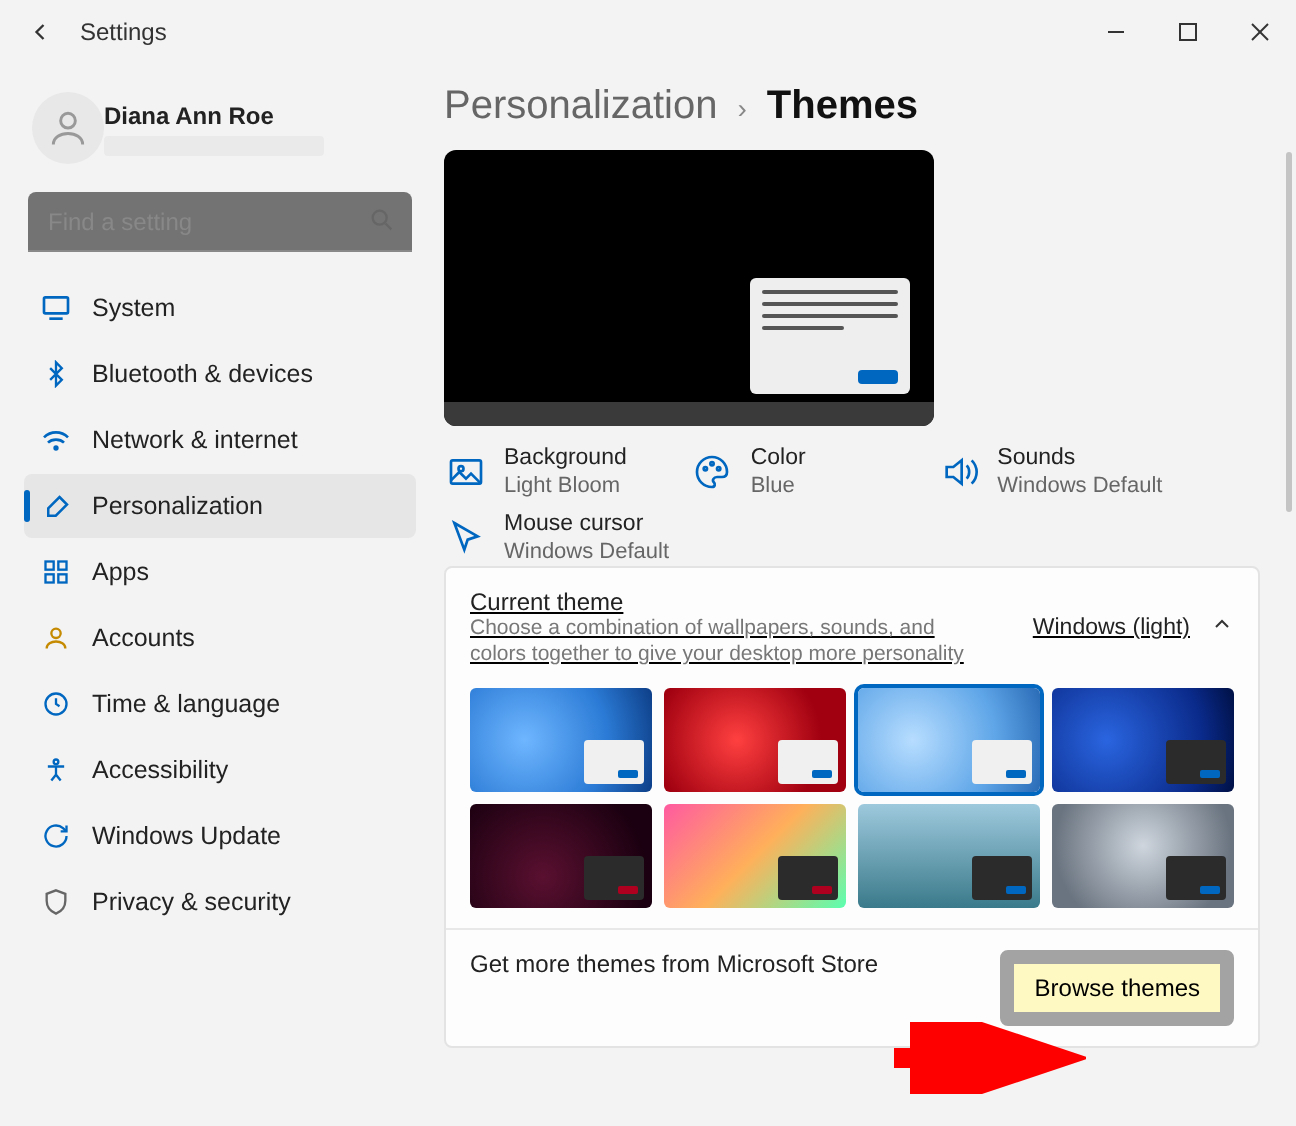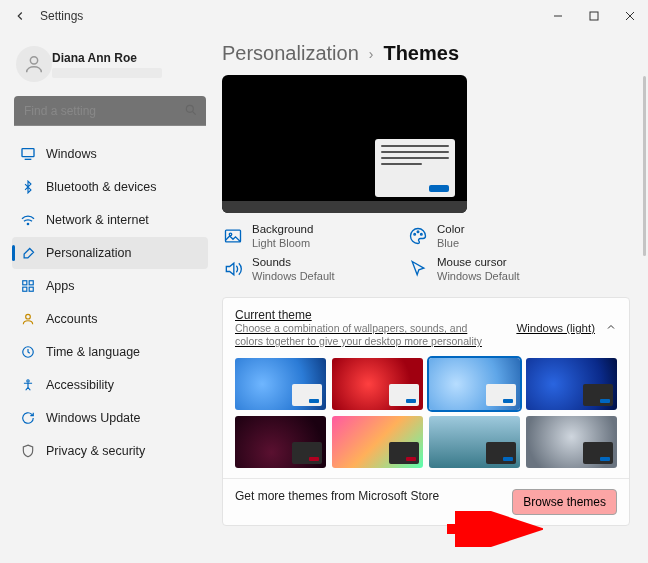--- a/index.html
+++ b/index.html
@@ -29,21 +29,21 @@
   .breadcrumb { display: flex; align-items: center; gap: 10px; font-size: 20px; color: #555; margin-bottom: 10px; }
   .bc-parent { color: #666; }
   .bc-sep { color: #888; font-size: 14px;}
   .bc-current { color: #111; font-weight: 600; }
   .preview-card { width: 245px; height: 138px; background: #000; border-radius: 6px; position: relative; margin-bottom: 10px; overflow: hidden; }
   .preview-taskbar { position: absolute; bottom: 0; left: 0; right: 0; height: 12px; background: #3a3a3a; }
   .preview-win { position: absolute; right: 12px; bottom: 16px; width: 80px; height: 58px; background: #eee; border-radius: 3px; padding: 6px; }
   .preview-win .line { height: 2px; background: #555; margin-bottom: 4px; border-radius: 1px; }
   .preview-win .line.short { width: 60%; }
   .preview-win .btn { position: absolute; right: 6px; bottom: 5px; width: 20px; height: 7px; background: #0067c0; border-radius: 2px; }
-  .theme-opts { display: grid; grid-template-columns: 1fr 1fr; gap: 6px 10px; margin-bottom: 14px; width: 360px;}
+  .theme-opts { display: grid; grid-template-columns: 1fr 1fr 1fr; gap: 6px 10px; margin-bottom: 0; width: 360px;}
   .opt { display: flex; align-items: center; gap: 8px; }
   .opt-icon { width: 22px; height: 22px; color: #0067c0; display: flex; align-items: center; justify-content: center; }
   .opt-texts { display: flex; flex-direction: column; }
   .opt-label { font-size: 11.5px; color: #222; line-height: 1.2; }
   .opt-value { font-size: 11px; color: #666; line-height: 1.2; }
   .card { border: 1px solid #e3e3e3; border-radius: 4px; background: #fdfdfd; }
   .card-header { display: flex; padding: 10px 12px; align-items: center; cursor: pointer; text-decoration: underline; }
   .card-header-texts { flex: 1; }
   .card-title { font-size: 12px; color: #222; }
   .card-sub { font-size: 10.5px; color: #777; max-width: 260px; line-height: 1.25; }
@@ -51,21 +51,21 @@
   .chevron { color: #555; }
   .theme-grid { display: grid; grid-template-columns: repeat(4, 1fr); gap: 6px; padding: 0 12px 10px 12px; }
   .thumb { height: 52px; border-radius: 3px; position: relative; cursor: pointer; background: #333; overflow: hidden; }
   .thumb.selected { box-shadow: 0 0 0 2px #0067c0; }
   .thumb .mini-win { position: absolute; right: 4px; bottom: 4px; width: 30px; height: 22px; background: #f0f0f0; border-radius: 2px; }
   .thumb .mini-win.dark { background: #2b2b2b; }
   .thumb .mini-win::after { content: ""; position: absolute; right: 3px; bottom: 3px; width: 10px; height: 4px; background: #0067c0; border-radius: 1px; }
   .thumb .mini-win.red::after { background: #b00020; }
   .card-footer { border-top: 1px solid #e8e8e8; display: flex; align-items: flex-start; padding: 10px 12px; }
   .footer-text { flex: 1; font-size: 12px; color: #222; }
-  .browse-btn { font-size: 12px; padding: 5px 10px; border: 1px solid #a3a3a3; border-radius: 4px; background: #fca5a5; cursor: pointer; }
+  .browse-btn { font-size: 12px; padding: 5px 10px; border: 7px solid #a3a3a3; border-radius: 4px; background: #fef9c3; cursor: pointer; }
   .scrollbar-r { position: absolute; right: 2px; top: 44px; width: 3px; height: 180px; background: #c4c4c4; border-radius: 2px; }
   .arrow-annot { position: absolute; right: 105px; bottom: 16px; pointer-events: none; }
   
   .tb1 { background: radial-gradient(circle at 30% 50%, #6fb6ff 0%, #2b7bd6 60%, #0d3e87 100%); }
   .tb2 { background: radial-gradient(circle at 40% 50%, #ff4040 0%, #a00010 70%); }
   .tb3 { background: radial-gradient(circle at 30% 50%, #b7ddff 0%, #5fa6e8 60%, #2a6bb6 100%); }
   .tb4 { background: radial-gradient(circle at 30% 50%, #2a65e0 0%, #0a2a8a 70%, #001044 100%); }
   .tb5 { background: radial-gradient(circle at 40% 70%, #5a1030 0%, #1a0010 80%); }
   .tb6 { background: linear-gradient(135deg, #ff5aa0 0%, #ffb05a 50%, #5affb0 100%); }
   .tb7 { background: linear-gradient(180deg, #9ec9dd 0%, #3a7a8a 100%); }
@@ -128,21 +128,21 @@
       </div>
 
       <div class="nav">
         <div class="nav-item">
           <span class="nav-icon">
               <svg width="16" height="16" viewBox="0 0 24 24" fill="none" stroke="#0067c0" stroke-width="2">
                 <rect x="3" y="4" width="18" height="12" rx="1"></rect>
                 <line x1="7" y1="20" x2="17" y2="20"></line>
               </svg>
             </span>
-          <span>Windows</span>
+          <span>System</span>
         </div>
         <div class="nav-item">
           <span class="nav-icon">
               <svg width="14" height="14" viewBox="0 0 24 24" fill="none" stroke="#0067c0" stroke-width="2">
                 <path d="M7 7l10 10-5 5V2l5 5L7 17"></path>
               </svg>
             </span>
           <span>Bluetooth &amp; devices</span>
         </div>
         <div class="nav-item">

